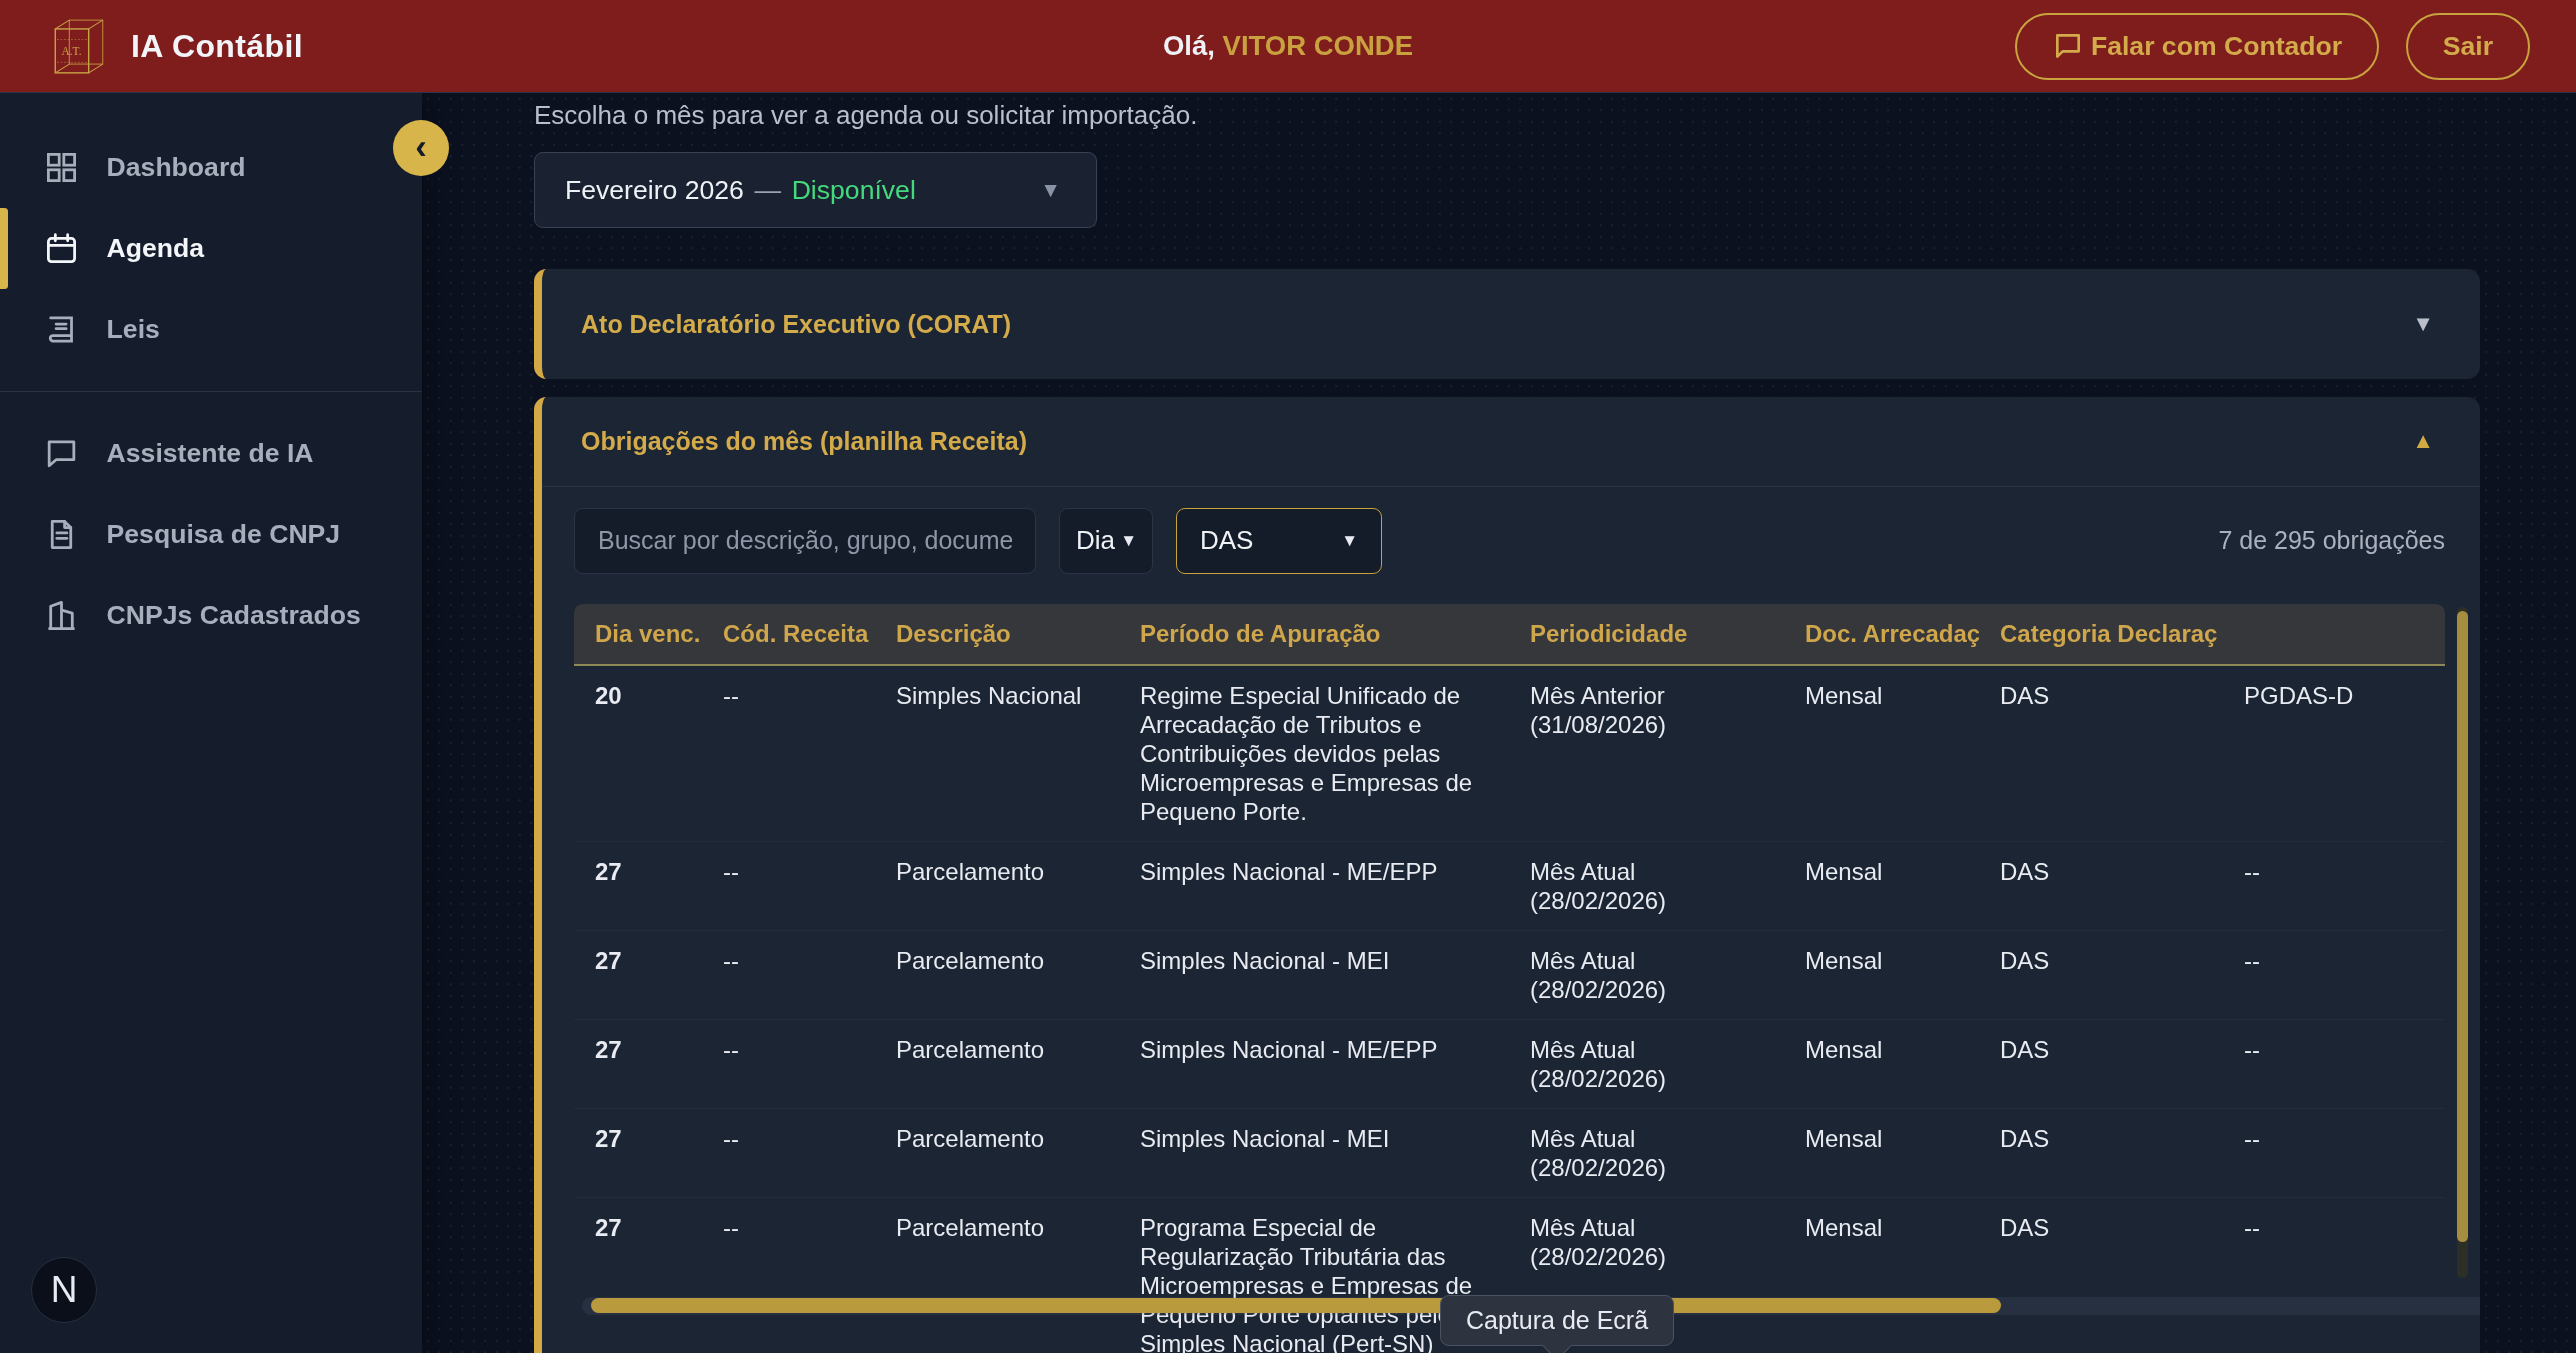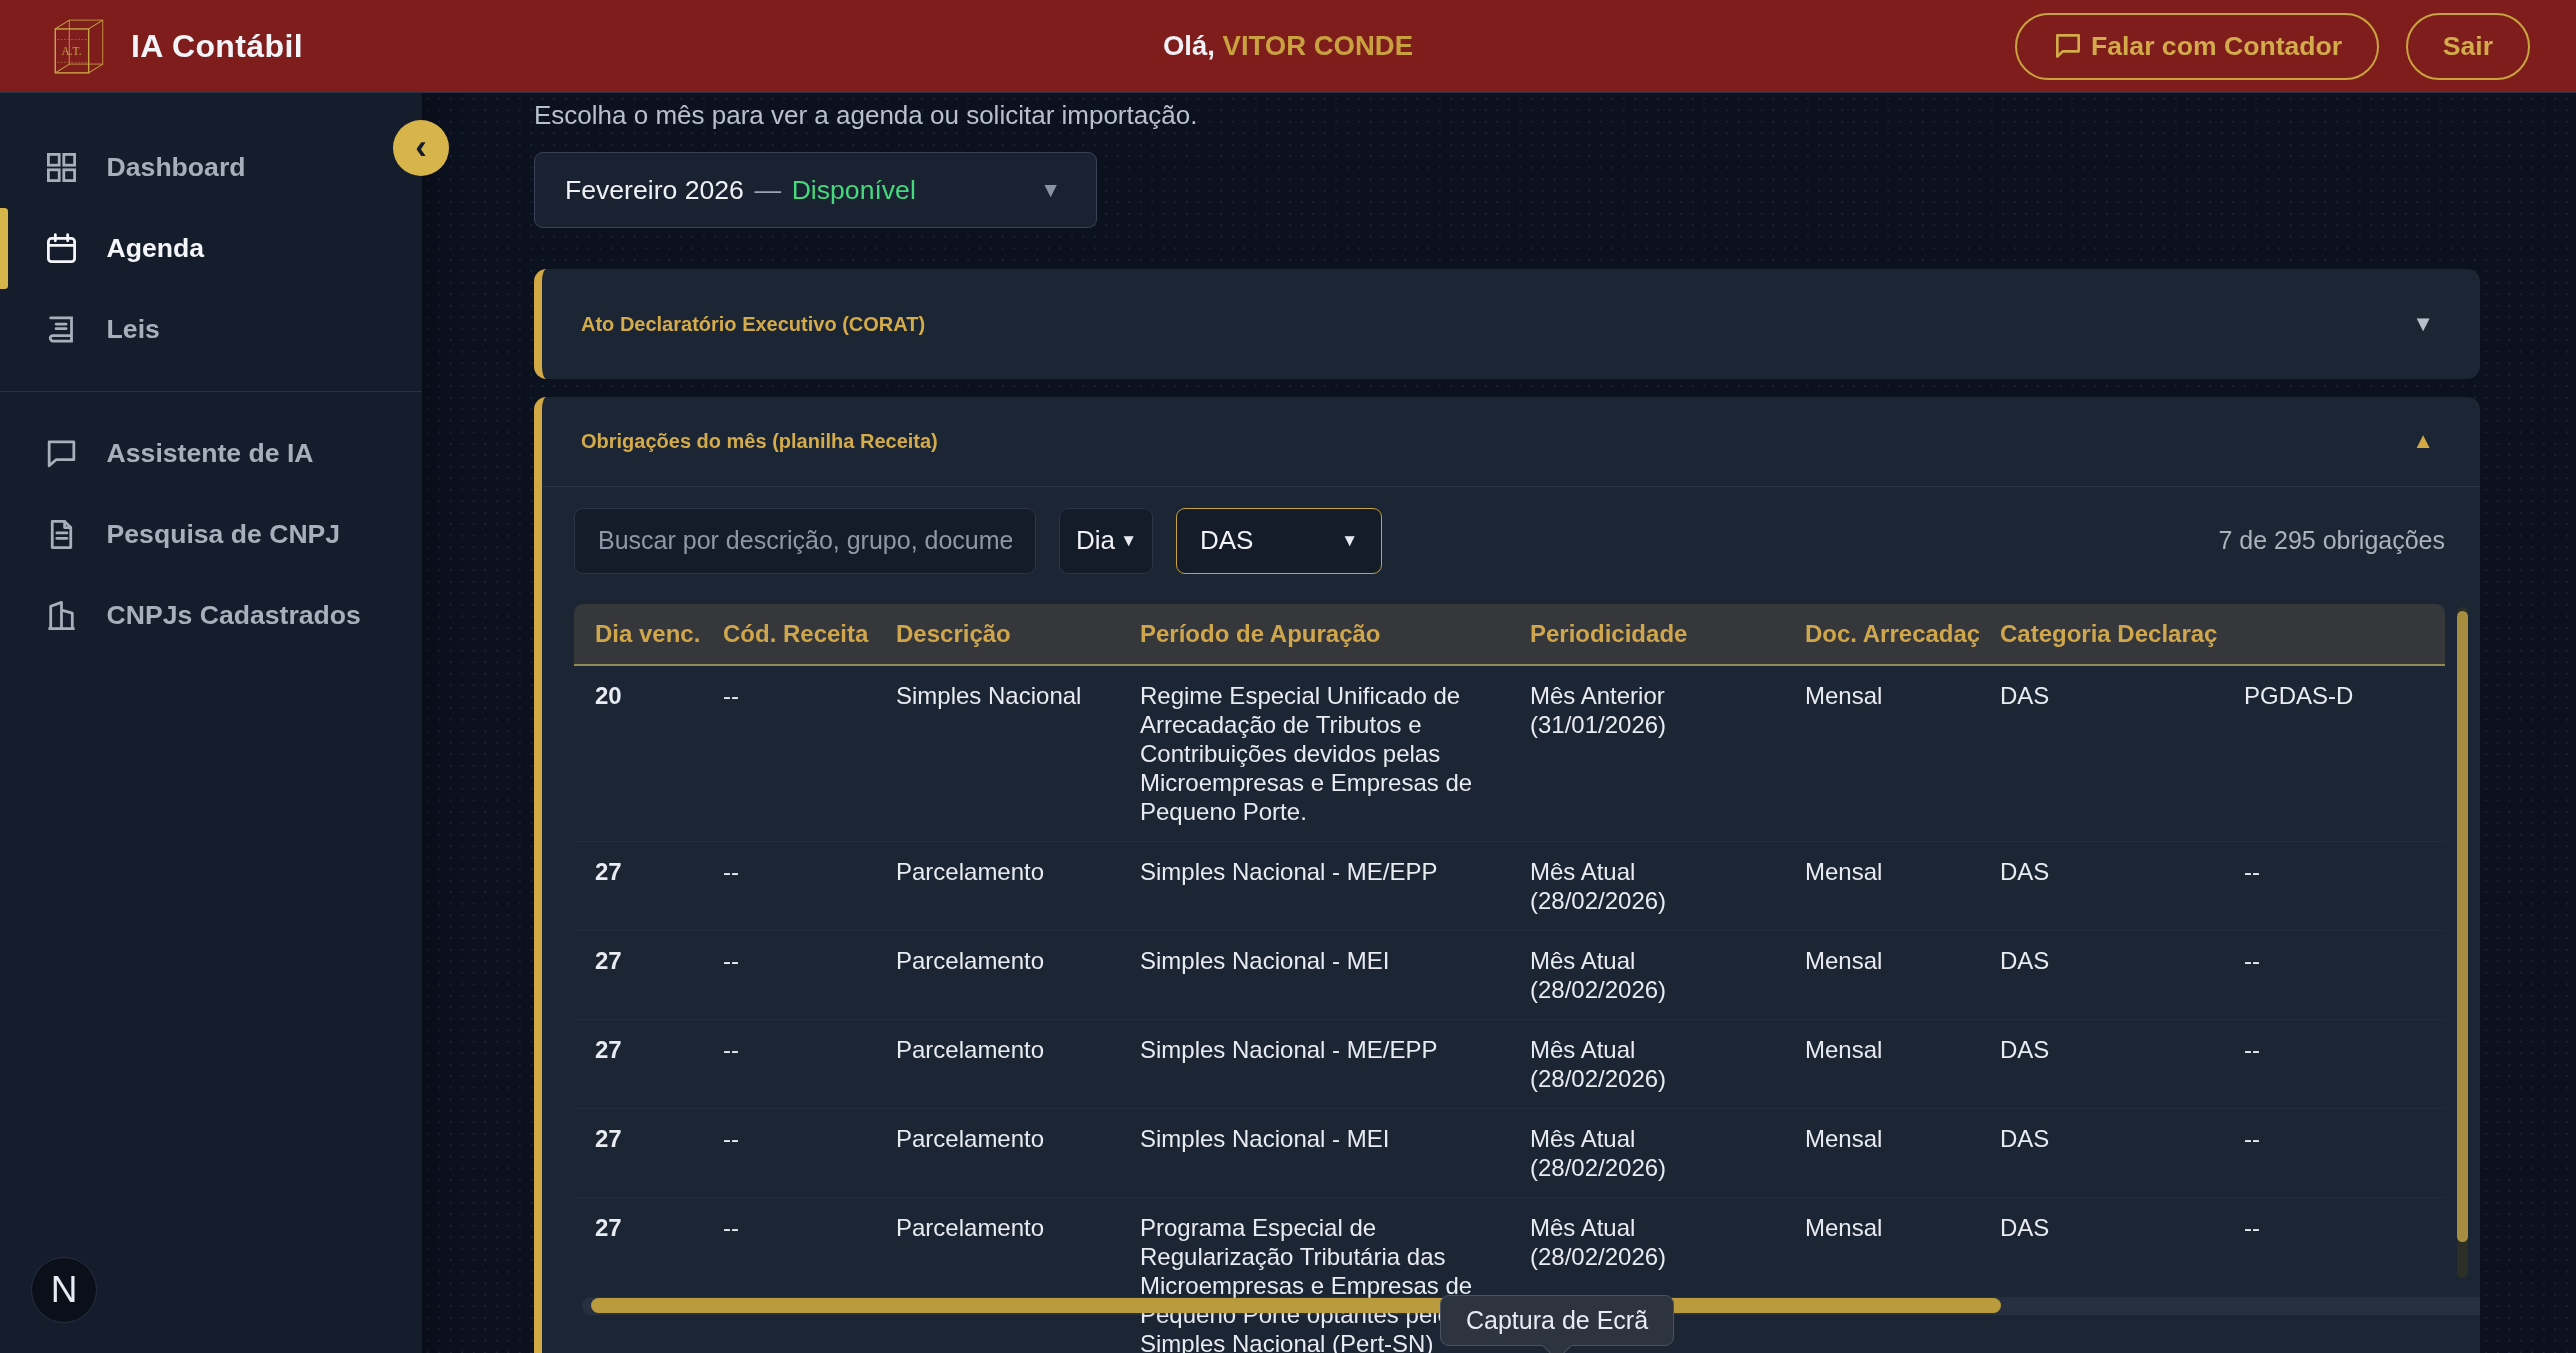--- a/index.html
+++ b/index.html
@@ -72,21 +72,21 @@
   }
   .month-select .sep { color:#9aa3b2; margin:0 10.6px; }
   .month-select .status { color:#45d97e; }
   .month-select .dd { position:absolute; right:35px; color:#8a93a6; font-size:21px; }
   
   .card {
     background:#1c2533; border-radius:12.4px; border-left:8.9px solid #d3a945;
     position:relative;
   }
   .card-corat { margin-top:41px; height:110px; display:flex; align-items:center; }
-  .card-title { color:#d4ab4a; font-size:20px; font-weight:700; padding-left:39px; }
+  .card-title { color:#d4ab4a; font-size:25px; font-weight:700; padding-left:39px; }
   .card-chevron { position:absolute; right:46px; font-size:22px; color:#b8bfca; }
   .card-chevron.gold { color:#d3a945; }
   .card-oblig { margin-top:17.7px; height:1097px; overflow:hidden; }
   .oblig-head { height:89px; display:flex; align-items:center; position:relative; }
   .oblig-divider { height:0.9px; background:#2b3444; width:100%; }
   
   .filter-row { display:flex; align-items:center; padding:21px 35px 17.7px 32px; gap:23px; }
   .search-input {
     width:462px; height:66px; background:#141c2a; border:1.8px solid #2c3547; border-radius:8.9px;
     color:#eef1f5; font-size:25px; padding:0 23px; outline:none; font-family:inherit;
@@ -283,21 +283,21 @@
         <div class="th">Doc. Arrecadação</div>
         <div class="th">Categoria Declaraç</div>
       </div>
       <div class="tbody">
 
           <div class="tgrid trow">
             <div class="td num">20</div>
             <div class="td">--</div>
             <div class="td">Simples Nacional</div>
             <div class="td">Regime Especial Unificado de Arrecadação de Tributos e Contribuições devidos pelas Microempresas e Empresas de Pequeno Porte.</div>
-            <div class="td">Mês Anterior (31/01/2026)</div>
+            <div class="td">Mês Anterior (31/08/2026)</div>
             <div class="td">Mensal</div>
             <div class="td">DAS</div>
             <div class="td">PGDAS-D</div>
           </div>
 
           <div class="tgrid trow">
             <div class="td num">27</div>
             <div class="td">--</div>
             <div class="td">Parcelamento</div>
             <div class="td">Simples Nacional - ME/EPP</div>

